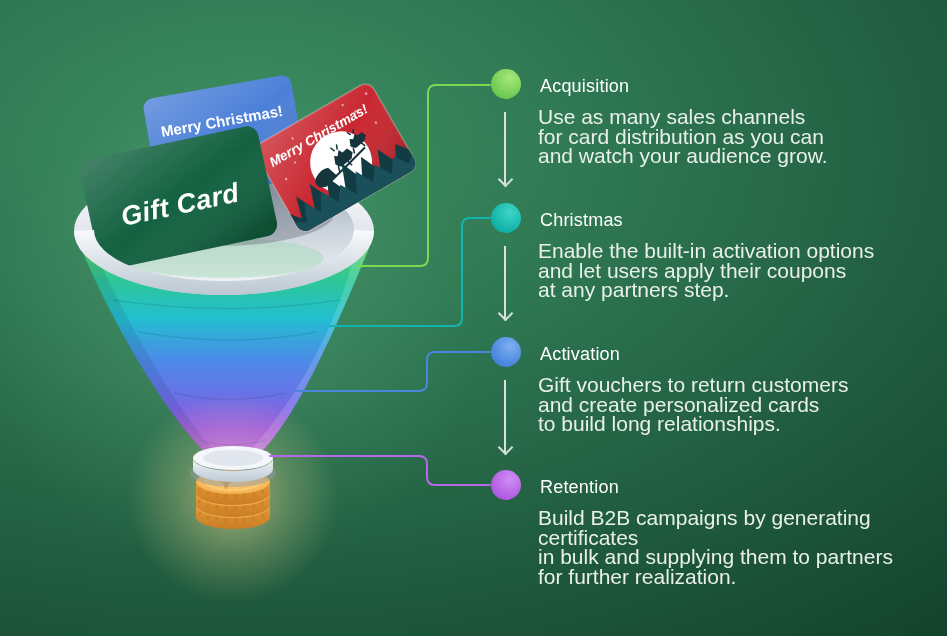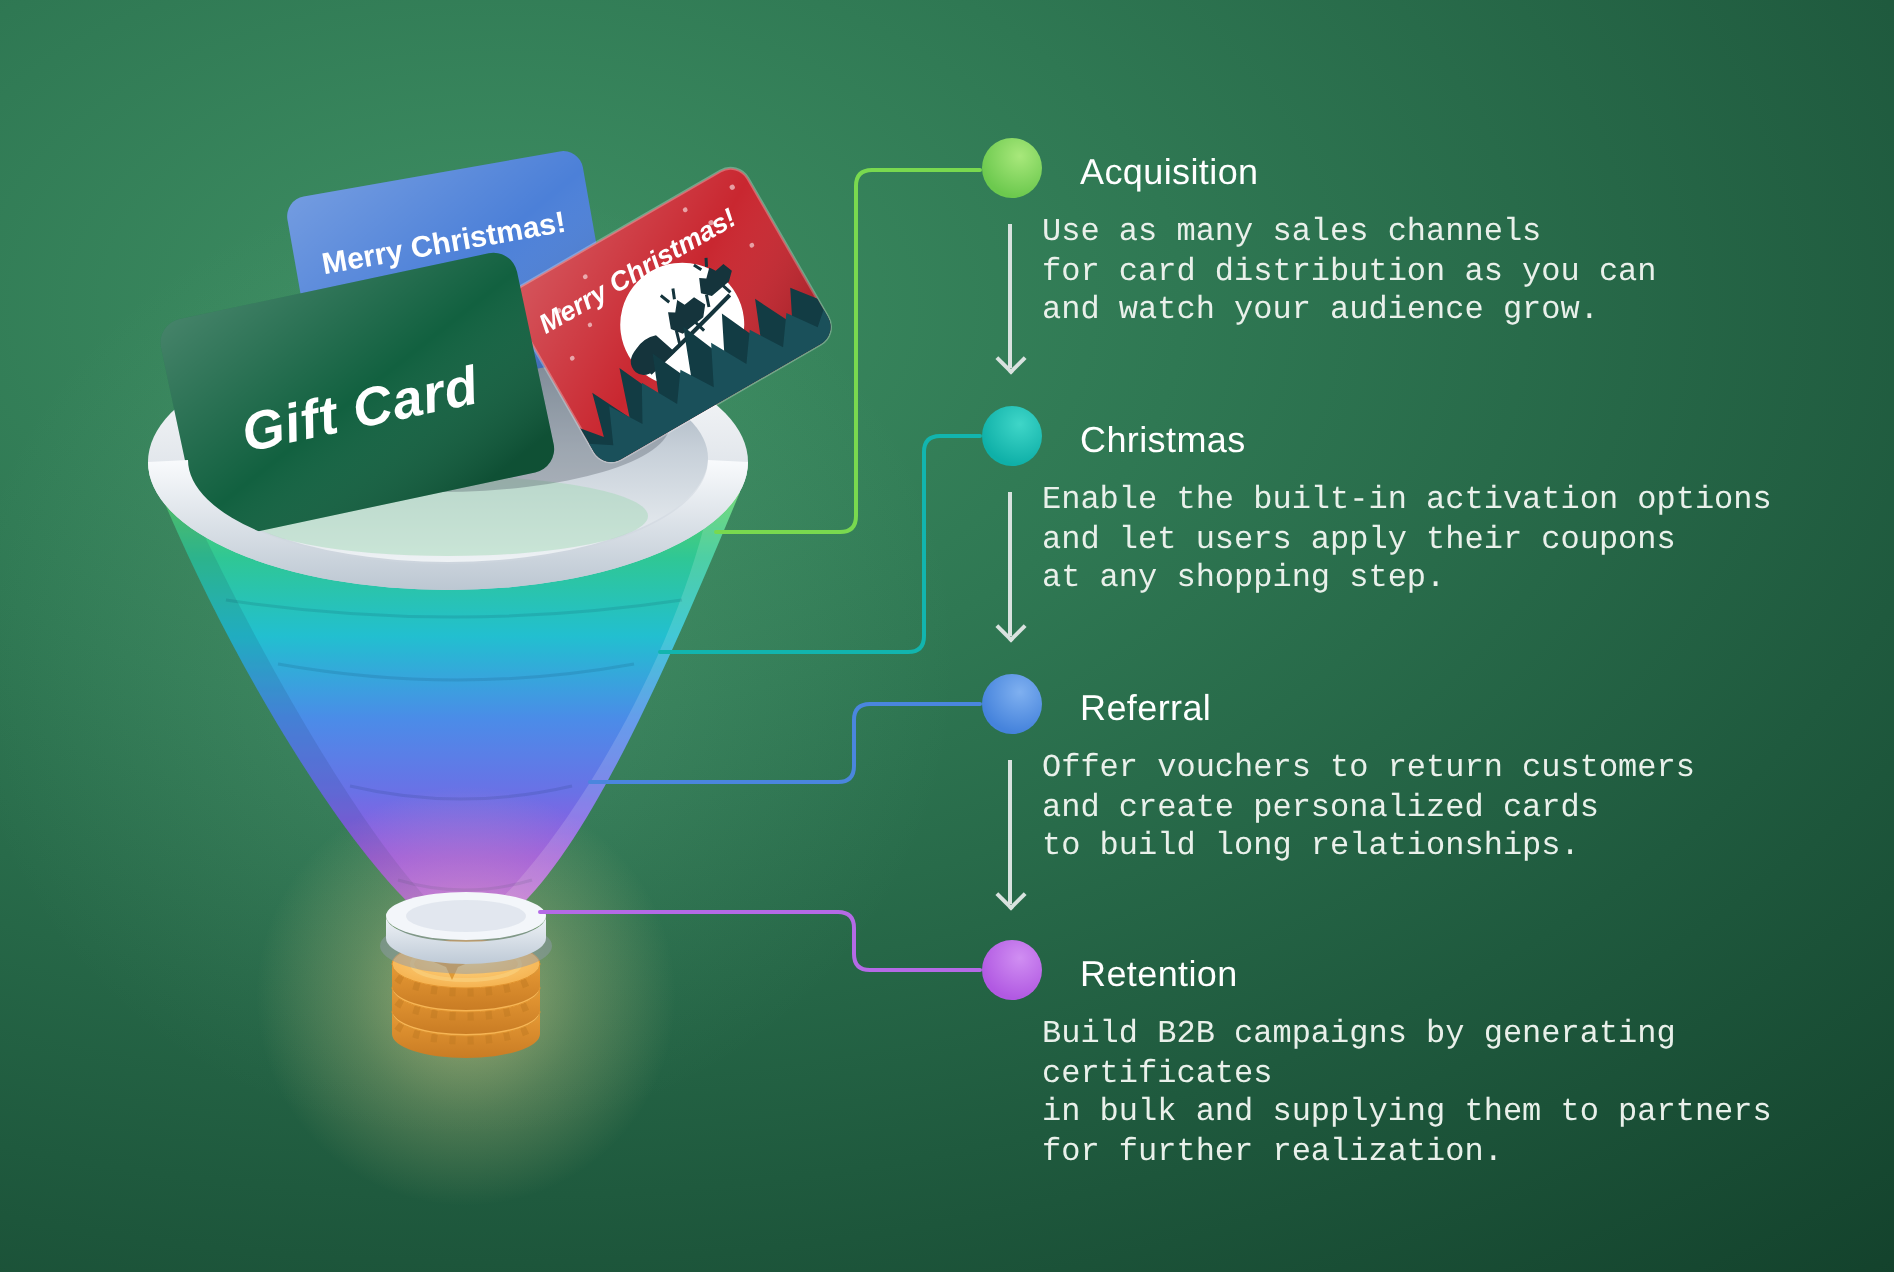--- a/index.html
+++ b/index.html
@@ -13,22 +13,22 @@
   .stage{position:absolute;left:491px;width:430px;}
   .dot{
     position:absolute;left:0;top:0;width:30px;height:30px;border-radius:50%;
     background:radial-gradient(circle at 63% 30%, var(--dl), var(--dc) 72%);
   }
   .stage h2{
     position:absolute;left:47px;top:0;margin:2px;height:30px;line-height:30px;
     font-size:18px;font-weight:normal;color:#ffffff;letter-spacing:.2px;white-space:nowrap;
   }
   .desc{
-    position:absolute;left:30px;top:38px;margin:0;
-    font-size:16px;line-height:19.5px;color:#e9f0ea;white-space:pre-line;font-family:Liberation Mono, monospace;
+    position:absolute;left:47px;top:38px;margin:0;
+    font-size:21px;line-height:19.5px;color:#e9f0ea;white-space:pre-line;
   }
   .flow-arrow{
     position:absolute;left:504px;width:0;border-left:2px solid var(--ac);
   }
   .flow-arrow::after{
     content:'';position:absolute;left:-6.5px;bottom:-1px;width:9px;height:9px;
     border-right:2px solid var(--ac);border-bottom:2px solid var(--ac);
     transform:rotate(45deg);
   }
   text{font-family:"Liberation Sans", sans-serif;}
@@ -207,29 +207,29 @@
 and watch your audience grow.</p>
   </div>
 
   <div class="flow-arrow" style="top:112px;height:72px"></div>
 
   <div class="stage" style="top:203px">
     <div class="dot" style="--dc: #0fb0a8; --dl: #3fd6c8;"></div>
     <h2>Christmas</h2>
     <p class="desc">Enable the built-in activation options
 and let users apply their coupons
-at any shopping step.</p>
+at any partners step.</p>
   </div>
 
   <div class="flow-arrow" style="top:246px;height:72px"></div>
 
   <div class="stage" style="top:337px">
     <div class="dot" style="--dc: #4583dc; --dl: #7fb0f0;"></div>
-    <h2>Referral</h2>
-    <p class="desc">Offer vouchers to return customers
+    <h2>Activation</h2>
+    <p class="desc">Gift vouchers to return customers
 and create personalized cards
 to build long relationships.</p>
   </div>
 
   <div class="flow-arrow" style="top:380px;height:72px"></div>
 
   <div class="stage" style="top:470px">
     <div class="dot" style="--dc: #b159e2; --dl: #d08ef2;"></div>
     <h2>Retention</h2>
     <p class="desc">Build B2B campaigns by generating certificates

